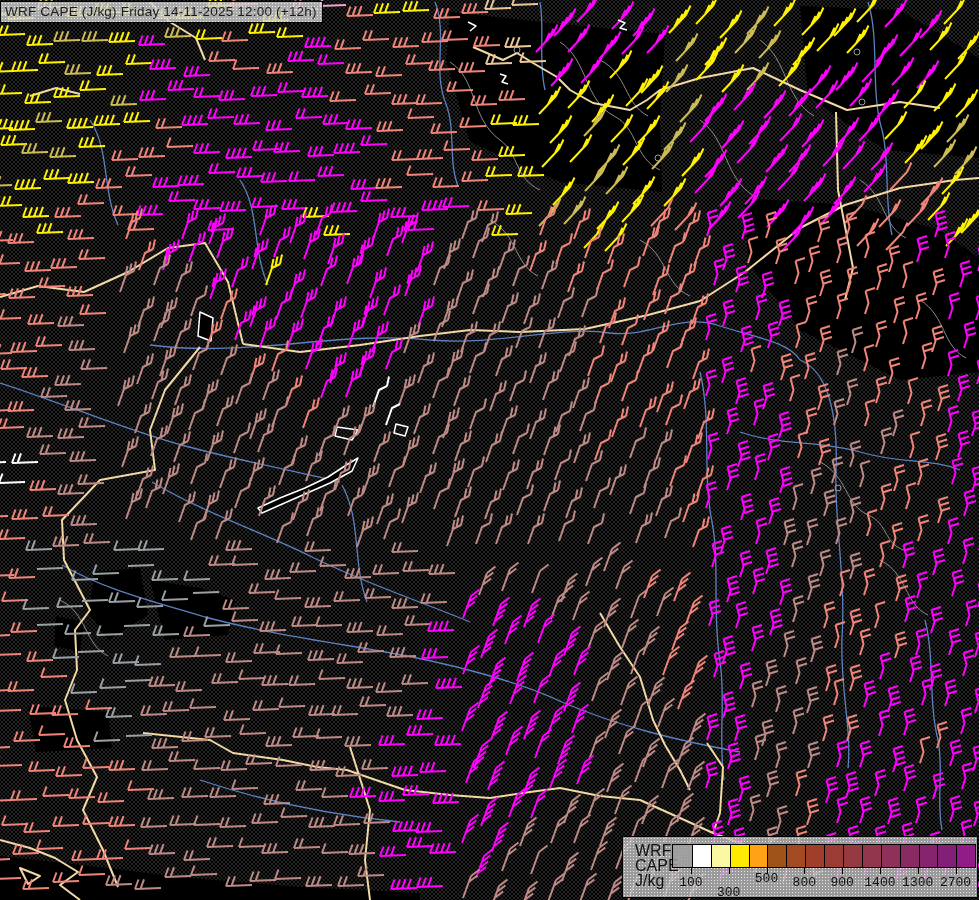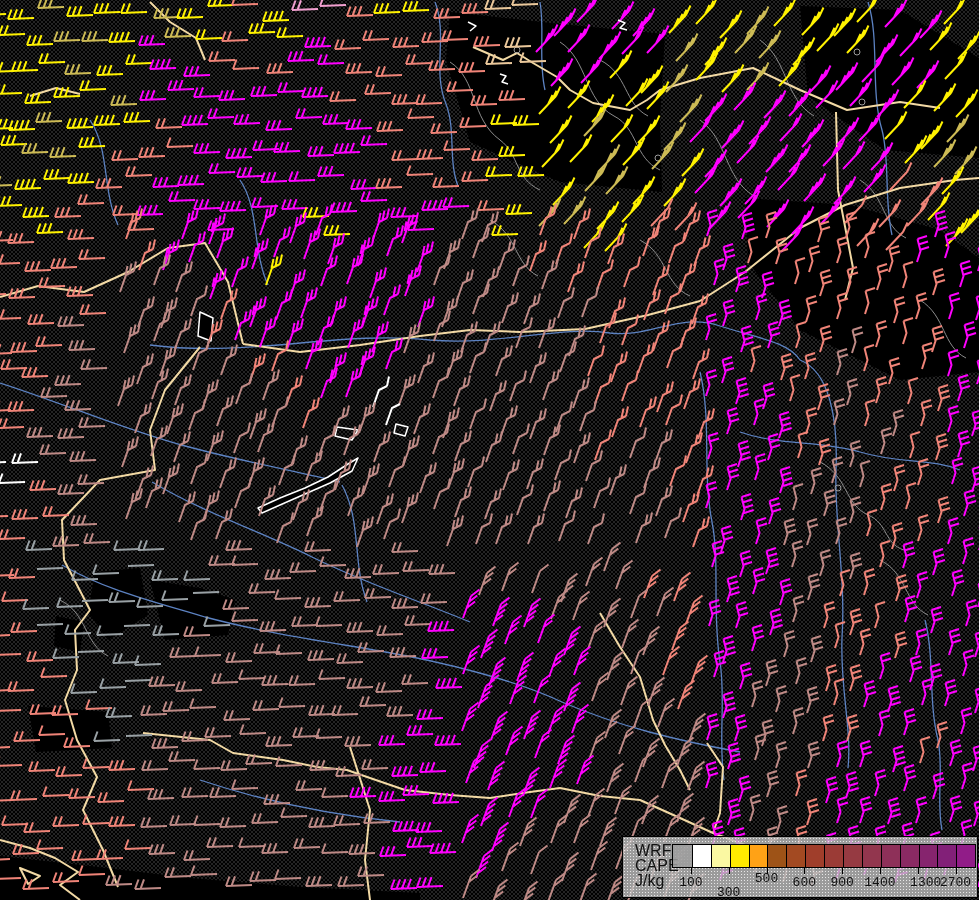--- a/index.html
+++ b/index.html
@@ -1231,38 +1231,41 @@
       <path d="M864,875 L867.5,864 L864.5,852 M864.5,852 l9.5,-3 M865.5,857.5 l9.5,-3 M866.5,863 l9.5,-3" stroke="#FF00FF" stroke-width="2" fill="none" stroke-linecap="butt"></path>
       <path d="M895,882 L898.5,871 L895.5,859 M895.5,859 l9.5,-3 M896.5,864.5 l9.5,-3 M897.5,870 l9.5,-3 M898.2,875 l9.5,-3" stroke="#FF00FF" stroke-width="2" fill="none" stroke-linecap="butt"></path>
       <path d="M924,880 L927.5,869 L924.5,857 M924.5,857 l9.5,-3 M925.5,862.5 l9.5,-3" stroke="#FF00FF" stroke-width="2" fill="none" stroke-linecap="butt"></path>
       <path d="M944,875 L947.5,864 L944.5,852 M944.5,852 l9.5,-3 M945.5,857.5 l9.5,-3 M946.5,863 l9.5,-3" stroke="#FF00FF" stroke-width="2" fill="none" stroke-linecap="butt"></path>
       <path d="M978,887 L981.5,876 L978.5,864 M978.5,864 l9.5,-3 M979.5,869.5 l9.5,-3 M980.5,875 l9.5,-3" stroke="#FF00FF" stroke-width="2" fill="none" stroke-linecap="butt"></path>
       <path d="M500,74 l6,2 l-4,6 l6,2" stroke="#FFFFFF" stroke-width="1.5" fill="none" stroke-linecap="butt" stroke-linejoin="round"></path>
       <path d="M468,22 l8,4 l-6,5" stroke="#FFFFFF" stroke-width="1.5" fill="none" stroke-linecap="butt" stroke-linejoin="round"></path>
       <path d="M618,20 l7,3 l-5,5 l7,2" stroke="#FFFFFF" stroke-width="1.5" fill="none" stroke-linecap="butt" stroke-linejoin="round"></path>
     </svg>
 
+  <div class="title-box" id="title1">
+    <span>WRF CAPE (J/kg) Friday 14-11-2025 12:00 (+12h)</span>
+  </div>
 
   <div id="legend" style="left: 622px; top: 836px; width: 354px; height: 60px;">
     <div id="legend-label">
       <div>WRF</div>
       <div>CAPE</div>
       <div>J/kg</div>
     </div>
     <div id="legend-bar" style="left: 49px; top: 7px; width: 302.4px; height: 22px;"><span class="cbar-cell" style="width: 18.9px; background: rgb(158, 158, 158); opacity: 0.85;"></span><span class="cbar-cell" style="width: 18.9px; background: rgb(255, 255, 255);"></span><span class="cbar-cell" style="width: 18.9px; background: rgb(250, 248, 162);"></span><span class="cbar-cell" style="width: 18.9px; background: rgb(255, 234, 0);"></span><span class="cbar-cell" style="width: 18.9px; background: rgb(255, 162, 22);"></span><span class="cbar-cell" style="width: 18.9px; background: rgb(158, 83, 23);"></span><span class="cbar-cell" style="width: 18.9px; background: rgb(163, 74, 34);"></span><span class="cbar-cell" style="width: 18.9px; background: rgb(160, 62, 43);"></span><span class="cbar-cell" style="width: 18.9px; background: rgb(155, 59, 54);"></span><span class="cbar-cell" style="width: 18.9px; background: rgb(150, 58, 66);"></span><span class="cbar-cell" style="width: 18.9px; background: rgb(146, 54, 78);"></span><span class="cbar-cell" style="width: 18.9px; background: rgb(142, 48, 89);"></span><span class="cbar-cell" style="width: 18.9px; background: rgb(138, 42, 99);"></span><span class="cbar-cell" style="width: 18.9px; background: rgb(134, 36, 110);"></span><span class="cbar-cell" style="width: 18.9px; background: rgb(130, 32, 120);"></span><span class="cbar-cell" style="width: 18.9px; background: rgb(145, 28, 136);"></span></div>
   <div class="cbar-tick" style="left: 67.9px; top: 31px;"></div>
       <div class="cbar-tick-label" style="left: 67.9px; top: 38px;">100</div>
       <div class="cbar-tick" style="left: 105.7px; top: 31px;"></div>
       <div class="cbar-tick-label" style="left: 105.7px; top: 48px;">300</div>
       <div class="cbar-tick" style="left: 143.5px; top: 31px;"></div>
       <div class="cbar-tick-label" style="left: 143.5px; top: 34px;">500</div>
       <div class="cbar-tick" style="left: 181.3px; top: 31px;"></div>
-      <div class="cbar-tick-label" style="left: 181.3px; top: 38px;">600</div>
+      <div class="cbar-tick-label" style="left: 181.3px; top: 38px;">800</div>
       <div class="cbar-tick" style="left: 219.1px; top: 31px;"></div>
       <div class="cbar-tick-label" style="left: 219.1px; top: 38px;">900</div>
       <div class="cbar-tick" style="left: 256.9px; top: 31px;"></div>
       <div class="cbar-tick-label" style="left: 256.9px; top: 38px;">1400</div>
       <div class="cbar-tick" style="left: 294.7px; top: 31px;"></div>
-      <div class="cbar-tick-label" style="left: 294.7px; top: 38px; margin-left: 8px;">1300</div>
+      <div class="cbar-tick-label" style="left: 294.7px; top: 38px;">1300</div>
       <div class="cbar-tick" style="left: 332.5px; top: 31px;"></div>
       <div class="cbar-tick-label" style="left: 332.5px; top: 38px;">2700</div>
     </div>
 </div>
 
 </body></html>

